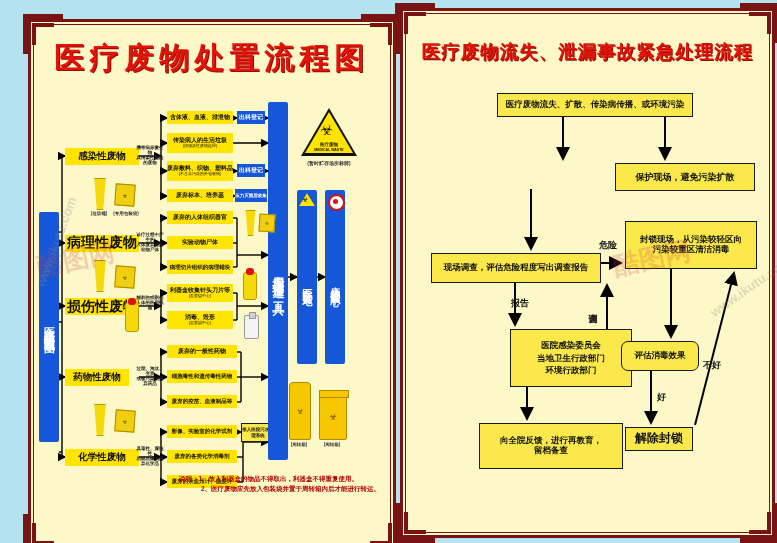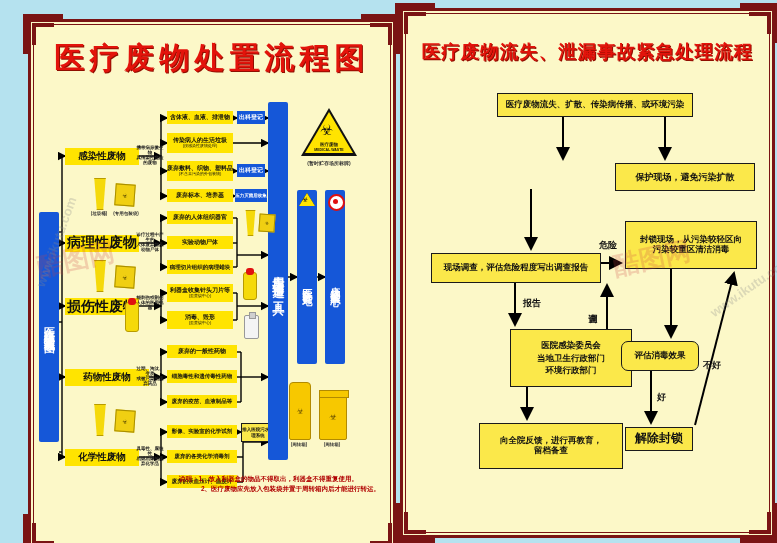--- a/index.html
+++ b/index.html
@@ -163,21 +163,21 @@
   <div class="ybox" style="left:34px;top:213px;width:74px;height:17px;font-size:14px;font-family:Liberation Serif, serif;">病理性废物</div>
   <div class="catnote" style="left:104px;top:210px;width:30px;">
     <span>诊疗过程中产生的</span><br>
     <span>人体废弃物及动物尸体</span>
   </div>
   <div class="ybox" style="left:34px;top:276px;width:74px;height:17px;font-size:14px;">损伤性废物</div>
   <div class="catnote" style="left:104px;top:273px;width:30px;">
     <span>能刺伤或割伤</span><br>
     <span>人体的医用锐器</span>
   </div>
-  <div class="ybox" style="left:34px;top:347px;width:84px;height:17px;font-size:9.5px;">药物性废物</div>
+  <div class="ybox" style="left:34px;top:347px;width:64px;height:17px;font-size:9.5px;">药物性废物</div>
   <div class="catnote" style="left:104px;top:344px;width:30px;">
     <span>过期、淘汰、变质</span><br>
     <span>或被污染的废弃药品</span>
   </div>
   <div class="ybox" style="left:34px;top:427px;width:74px;height:17px;font-size:9.5px;">化学性废物</div>
   <div class="catnote" style="left:104px;top:424px;width:30px;">
     <span>具毒性、腐蚀性</span><br>
     <span>易燃易爆的废弃化学品</span>
   </div>
 
@@ -303,20 +303,20 @@
     <span>环境行政部门</span>
   </div>
   <div class="ybox obox" style="left:218px;top:330px;width:76px;height:28px;font-size:8.5px;border-radius:7px;">评估消毒效果</div>
   <div class="ybox obox" style="left:222px;top:416px;width:66px;height:22px;font-size:12px;">解除封锁</div>
   <div class="ybox obox" style="left:76px;top:412px;width:142px;height:44px;font-size:8.5px;">
     <span>向全院反馈，进行再教育，</span>
     <span>留档备查</span>
   </div>
 
   <div class="lblarrow" style="left:196px;top:228px;">危险</div>
-  <div class="lblarrow" style="left:120px;top:286px;">报告</div>
+  <div class="lblarrow" style="left:108px;top:286px;">报告</div>
   <div class="lblarrow" style="left:183px;top:296px;writing-mode:vertical-rl;">调查</div>
   <div class="lblarrow" style="left:254px;top:380px;">好</div>
   <div class="lblarrow" style="left:300px;top:348px;">不好</div>
 
   <div class="wm wm-red" style="left:210px;top:230px;font-size:26px;transform:rotate(-12deg);">酷图网</div>
   <div class="wm" style="left:300px;top:268px;font-size:13px;transform:rotate(-35deg);">www.ikutu.com</div>
 </div>
 
 </body></html>

